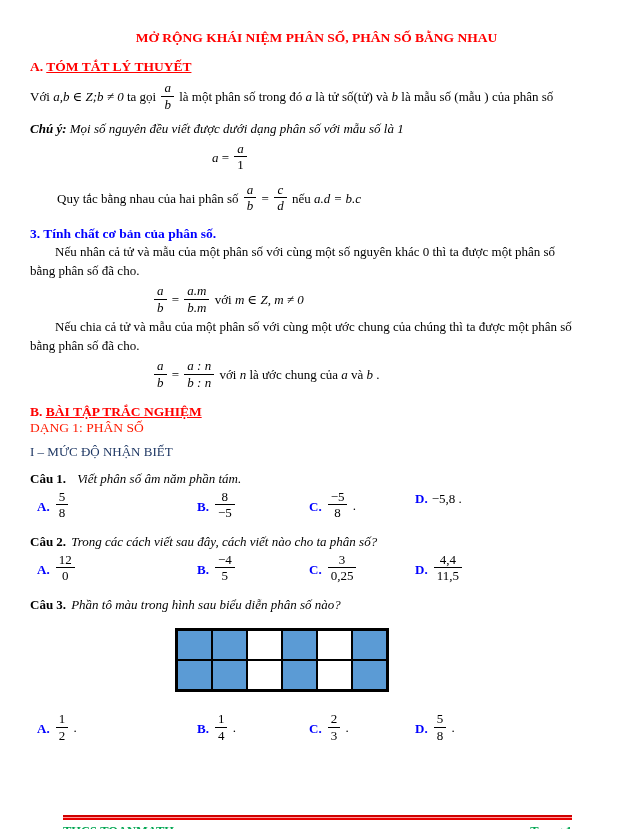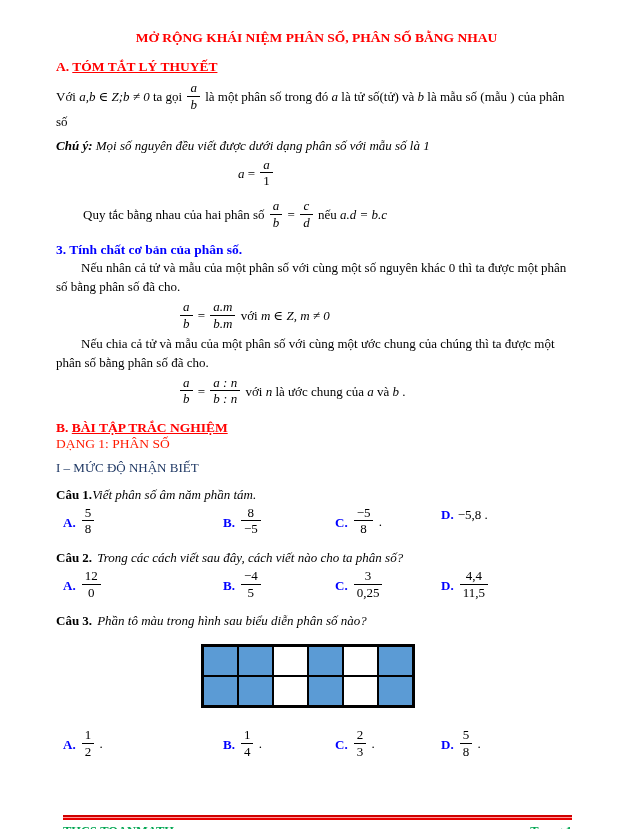--- a/index.html
+++ b/index.html
@@ -1,18 +1,18 @@
 <!DOCTYPE html>
 <html><head>
 <meta charset="utf-8">
 <style>
   html,body{margin:0;padding:0;background:#fff;}
   body{width:633px;height:829px;font-family:"Liberation Serif","DejaVu Serif",serif;font-size:13px;color:#000;}
   .page{position:relative;width:633px;height:829px;overflow:hidden;background:#fff;}
-  .content{padding:0 61px 0 56px;}
+  .content{padding:0 61px 0 30px;}
 
   .doc-title{padding-top:30px;text-align:center;font-weight:bold;font-size:13.5px;color:#FF0000;}
 
   .h-red{margin-top:13px;font-weight:bold;font-size:13.5px;color:#FF0000;}
   .h-red .u{text-decoration:underline;}
   .h-blue{margin-top:10px;font-weight:bold;font-size:13.5px;color:#0000FF;}
   .h-dang{font-size:13.5px;color:#FF1A00;}
   .h-level{margin-top:8px;font-size:13px;color:#1F3864;}
 
   .line{margin-top:7px;line-height:1.25;}
@@ -27,21 +27,21 @@
   .seg-m{font-style:italic;}
   .seg-p{font-style:normal;}
 
   .frac{display:inline-block;vertical-align:middle;text-align:center;line-height:1.05;margin:1px 2px;position:relative;top:-2px;}
   .frac .num{display:block;padding:0 3px 1px;}
   .frac .den{display:block;border-top:1px solid #000;padding:1px 3px 0;}
   .it{font-style:italic;}
 
   .q-line{margin-top:11px;line-height:1.3;}
   .q-label{font-weight:bold;margin-right:5px;}
-  .q-label.wide{margin-right:0;}
+  .q-label.wide{margin-right:11px;}
   .q-text{font-style:normal;}
 
   .opt-row{display:flex;margin-left:7px;margin-top:3px;align-items:flex-start;}
   .opt{display:flex;align-items:center;}
   .opt-a{width:160px;}
   .opt-b{width:112px;}
   .opt-c{width:106px;}
   .opt-d{flex:1;}
   .opt-label{font-weight:bold;color:#0000FF;margin-right:4px;}
 

